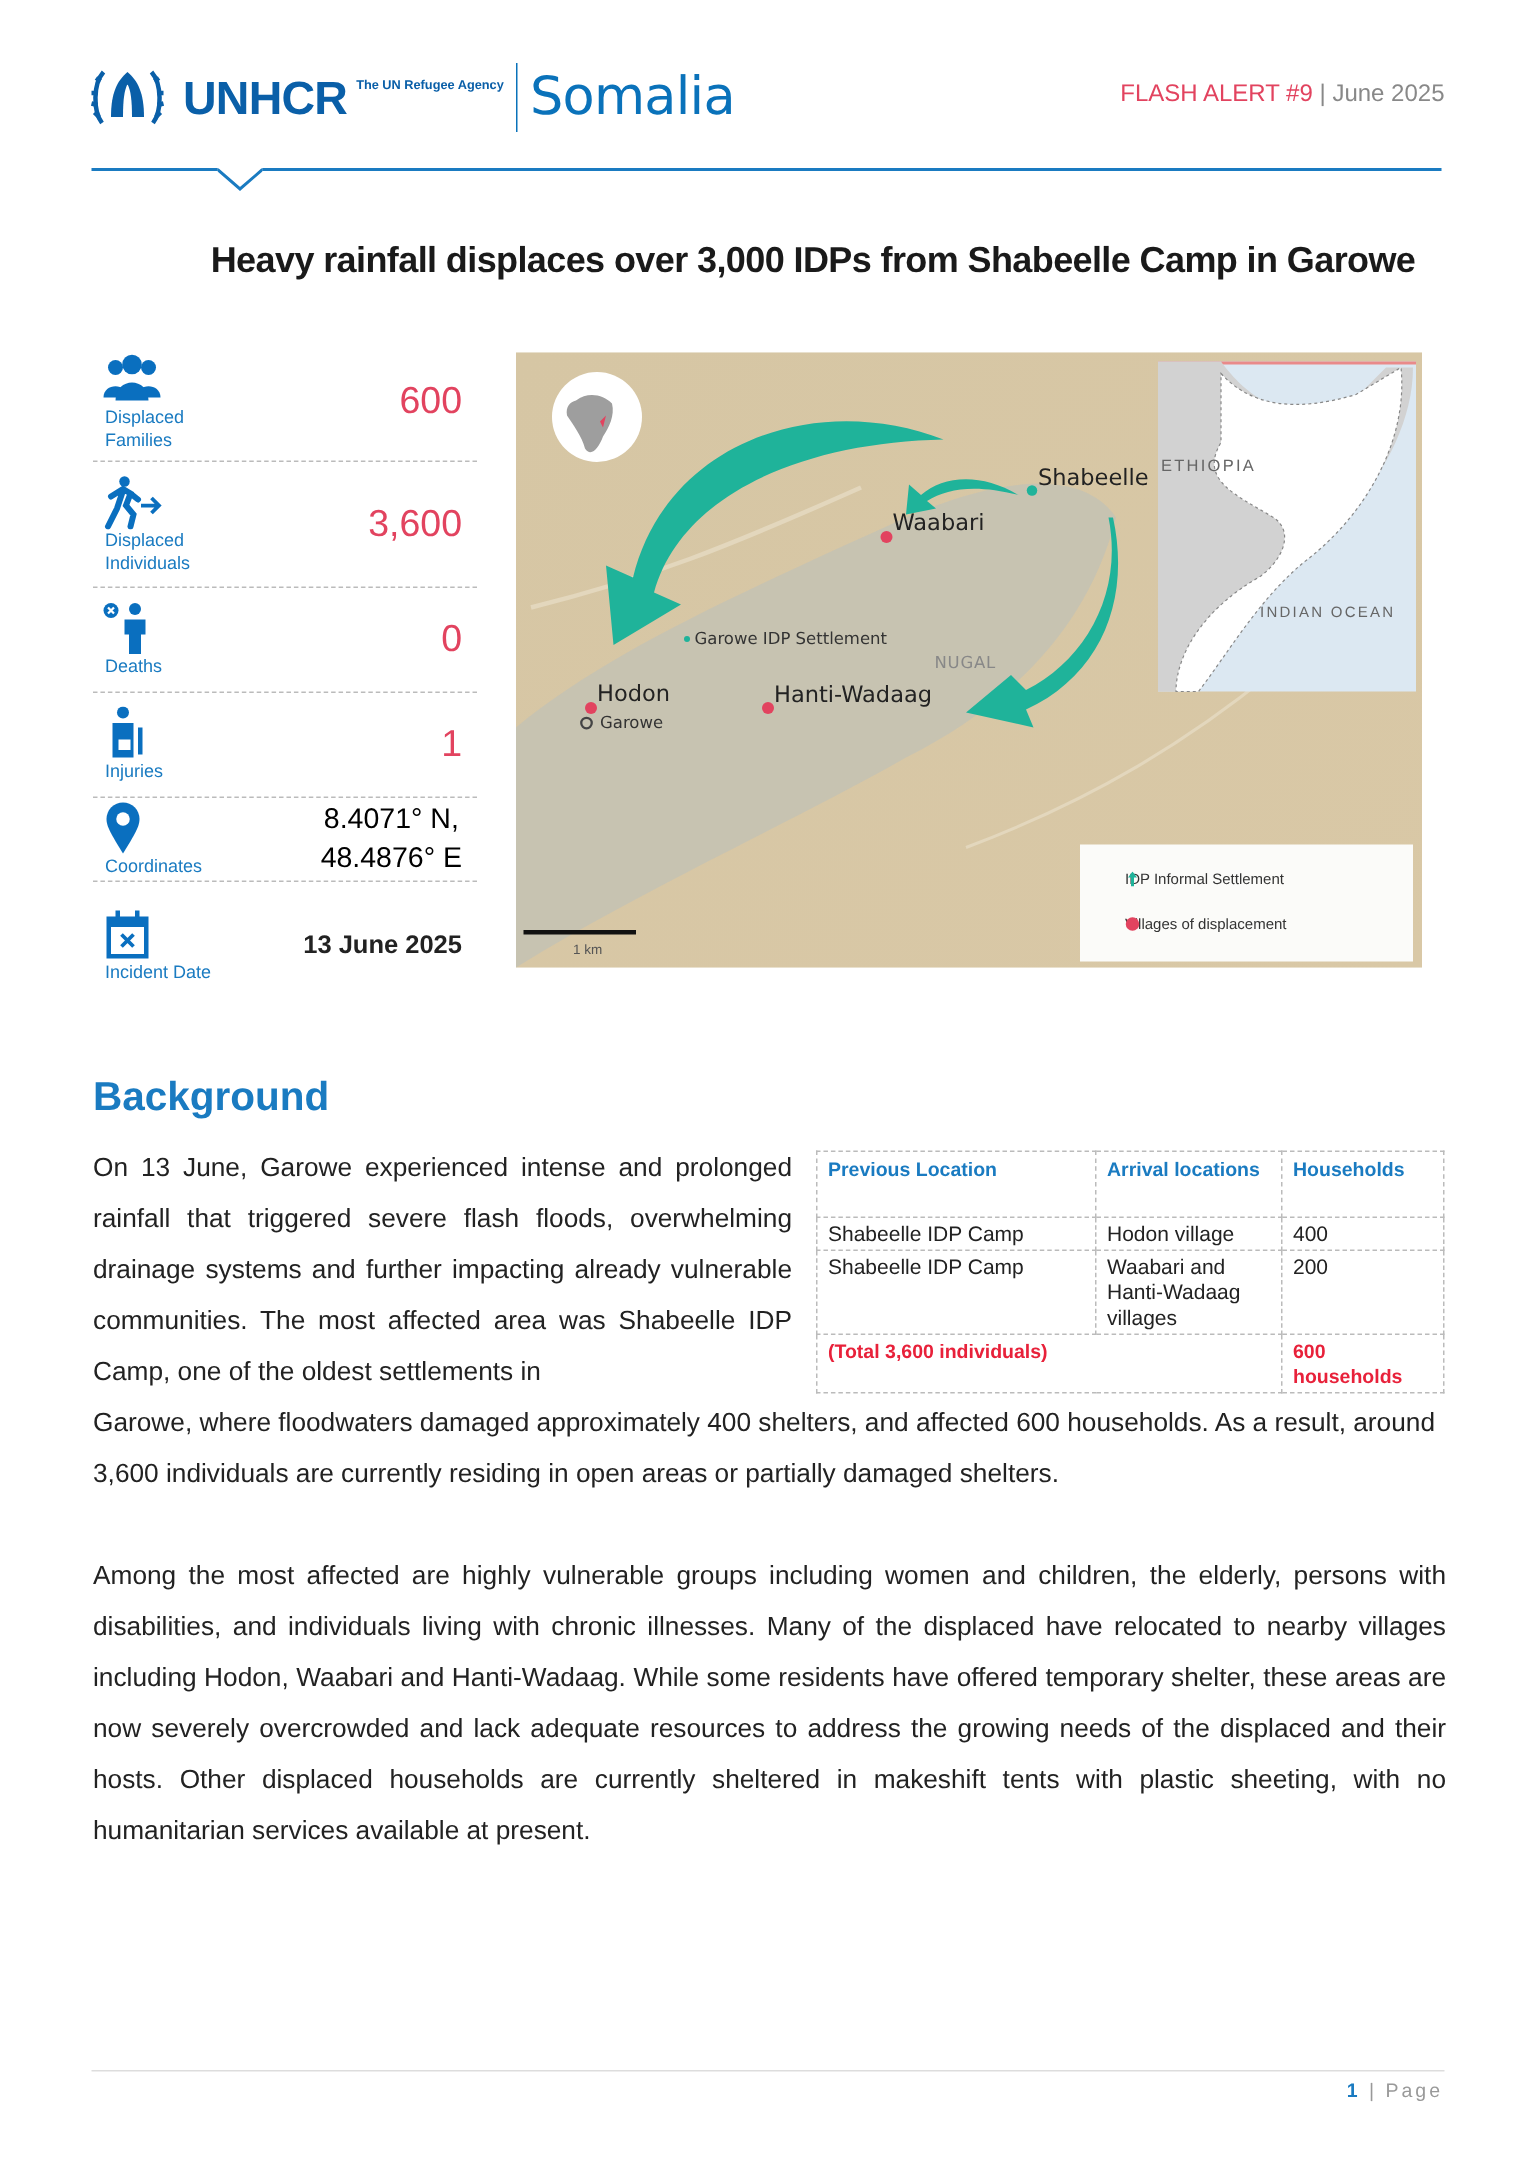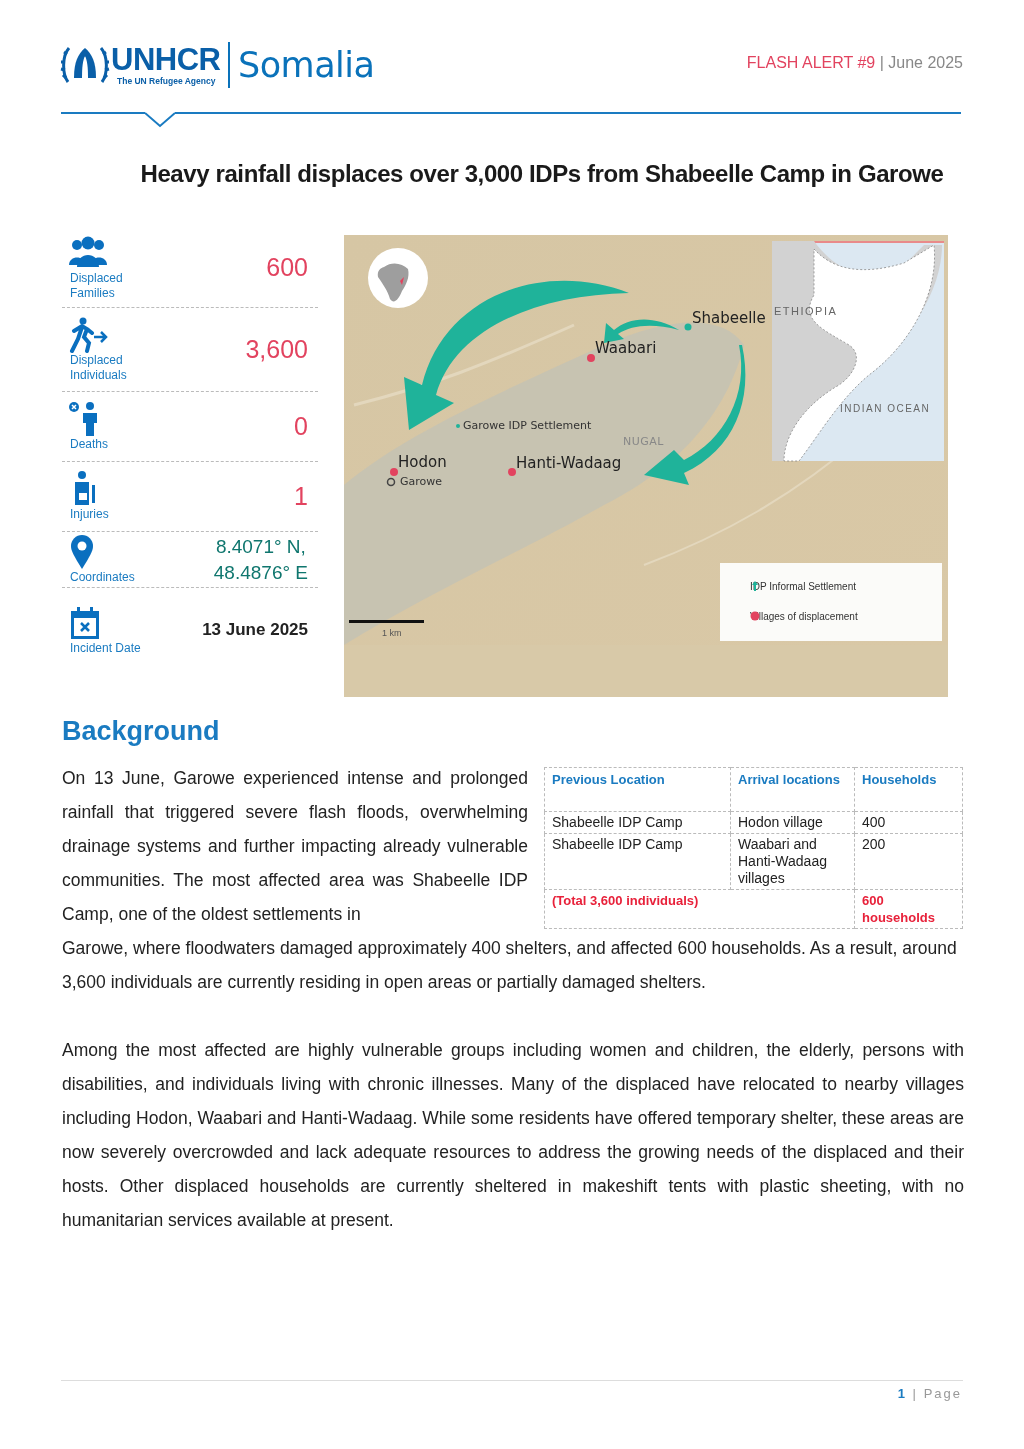--- a/index.html
+++ b/index.html
@@ -2,21 +2,21 @@
 <html><head>
 <meta charset="utf-8">
 <style>
   html, body { margin: 0; padding: 0; background: #ffffff; }
   body { width: 1024px; height: 1449px; position: relative; overflow: hidden; font-family: "Liberation Sans", sans-serif; color: #222; }
   .abs { position: absolute; }
 
   
   .logo { left: 60px; top: 40px; display: flex; align-items: center; }
   .logo-emblem { width: 50px; height: 50px; }
-  .logo-text { margin-left: 1px; display: flex; flex-direction: column; line-height: 1; }
+  .logo-text { margin-left: 12px; display: flex; flex-direction: row; line-height: 1; }
   .logo-unhcr { font-weight: bold; font-size: 31px; color: #0a5fa8; letter-spacing: -0.5px; }
   .logo-sub { font-weight: bold; font-size: 8.5px; color: #0a5fa8; margin-top: 2px; margin-left: 6px; }
   .logo-divider { width: 1.5px; height: 46px; background: #0a72ba; margin: 0 8px 0 8px; }
   .logo-country { font-size: 35px; color: #0a72ba; font-family: "DejaVu Sans", sans-serif; letter-spacing: -0.5px; }
 
   .hdr-right { right: 61px; top: 52px; text-align: right; }
   .hdr-program { font-weight: bold; font-size: 16px; color: #1a7bc1; letter-spacing: 0.3px; }
   .hdr-alert-line { margin-top: 2px; font-size: 16px; color: #888; }
   .hdr-alert { color: #e2435f; }
 
@@ -25,25 +25,25 @@
 
   .title { left: 0; width: 1024px; top: 160px; text-align: center; font-size: 24px; font-weight: bold; color: #1a1a1a; letter-spacing: -0.4px; padding-left: 30px; }
 
   
   .stats { left: 62px; top: 228px; width: 256px; }
   .stat { display: flex; justify-content: space-between; align-items: center; border-bottom: 1.5px dashed #bbb; padding: 4px 0; box-sizing: border-box; }
   .stat-left { display: flex; flex-direction: column; width: 95px; }
   .stat-icon { width: 40px; height: 36px; color: #0a6fbf; margin-left: 6px; }
   .stat-label { font-size: 12px; color: #1a7bc1; line-height: 15px; margin-left: 8px; }
   .stat-value { font-size: 25px; color: #e2435f; text-align: center; padding-right: 10px; }
-  .stat-value.dark { color: #0f766e; font-size: 19px; line-height: 26px; }
+  .stat-value.dark { color: #000000; font-size: 19px; line-height: 26px; }
   .stat-value.date { color: #222; font-size: 17px; font-weight: bold; margin-left: 21px; }
 
   
-  .map { left: 344px; top: 235px; width: 604px; height: 462px; overflow: hidden; background: #d8c9a8; }
+  .map { left: 344px; top: 235px; width: 604px; height: 410px; overflow: hidden; background: #d8c9a8; }
   .map svg { position: absolute; left: 0; top: 0; }
   .map-label { position: absolute; font-size: 15px; color: #222; font-family: "DejaVu Sans", sans-serif; }
   .map-label.small { font-size: 11px; color: #333; }
   .map-label.region { font-size: 11px; color: #888; letter-spacing: 0.5px; }
   .inset-label { position: absolute; font-size: 11px; color: #666; letter-spacing: 1.5px; }
   .legend { position: absolute; left: 376px; top: 328px; width: 222px; height: 78px; background: #fbfbf9; }
   .legend-row { position: absolute; left: 30px; display: flex; align-items: center; font-size: 10px; color: #333; }
   .legend-marker { width: 10px; height: 10px; margin-right: 20px; }
   .scale-bar { position: absolute; left: 5px; top: 385px; width: 75px; height: 3px; background: #111; }
   .scale-text { position: absolute; left: 38px; top: 393px; font-size: 9px; color: #555; }

